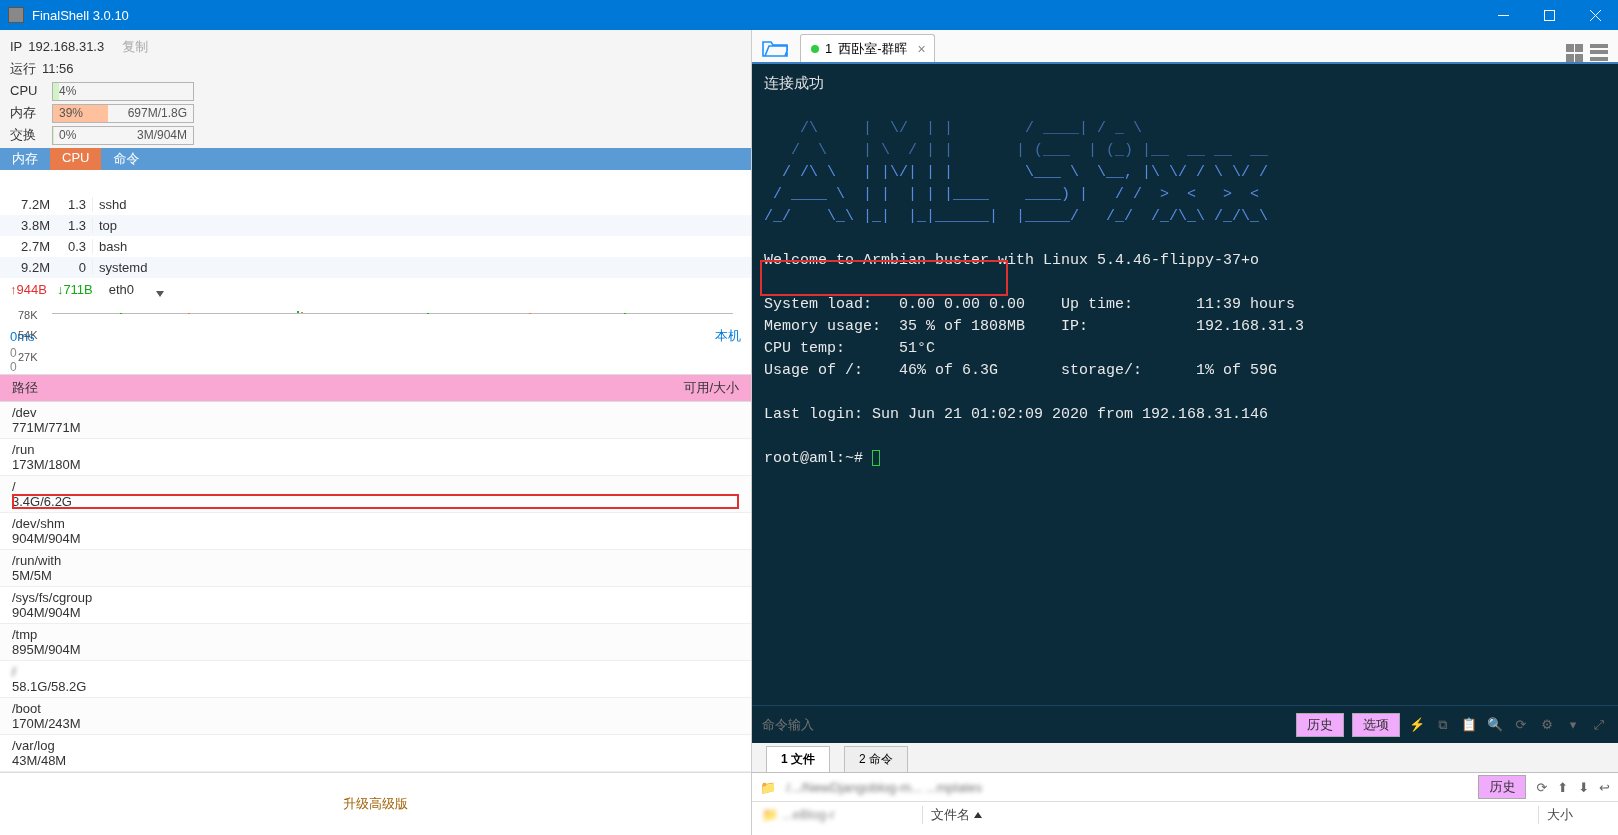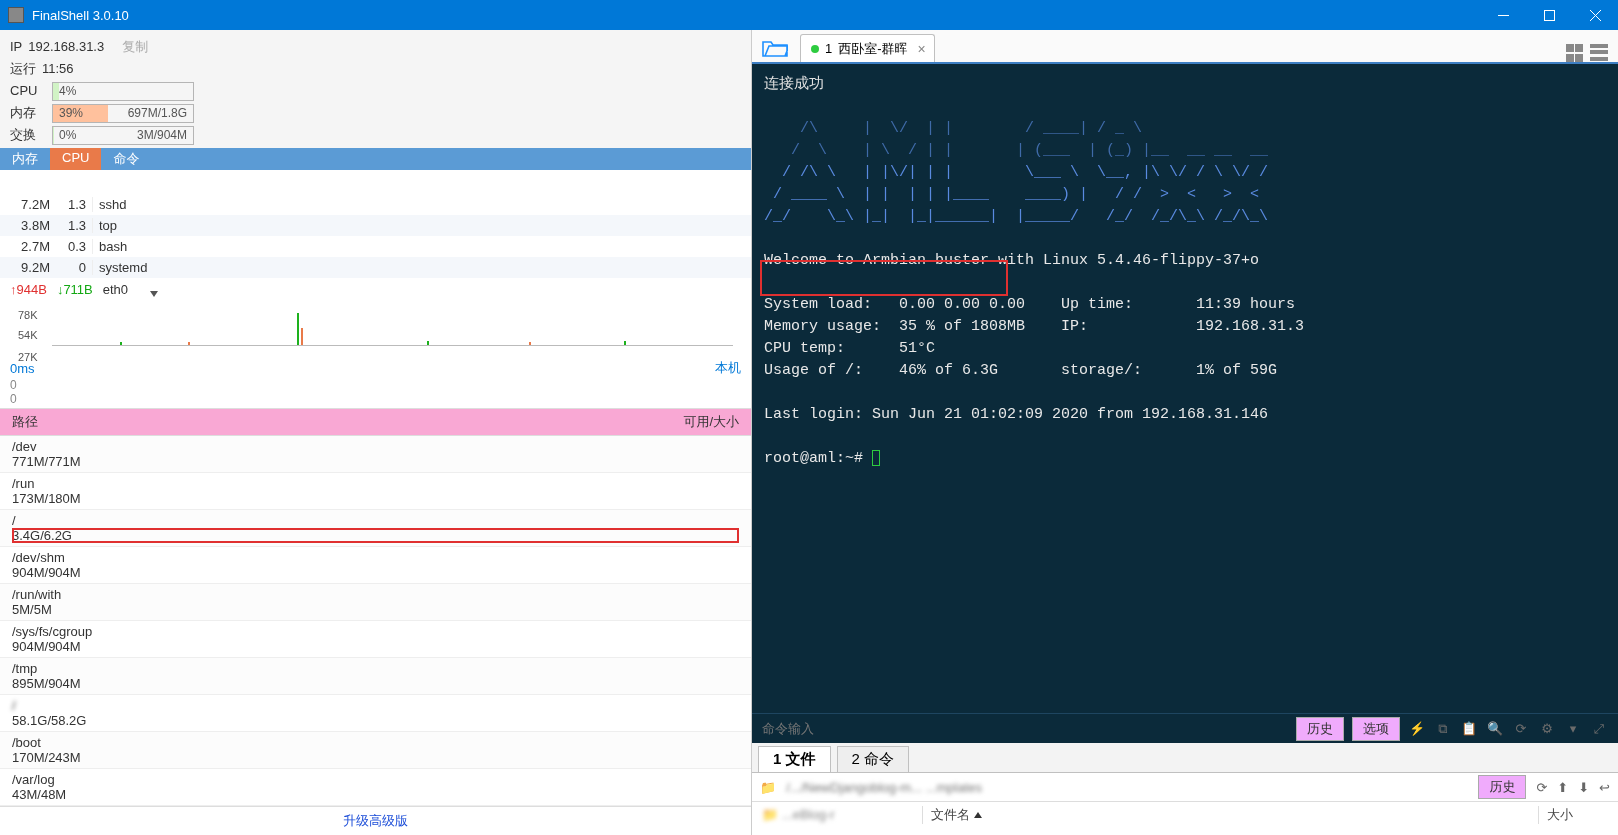--- a/index.html
+++ b/index.html
@@ -40,38 +40,38 @@
   .proc-row { display: flex; height: 21px; align-items: center; padding: 0 4px; color: #333; border-bottom: 0; }
   .proc-row:nth-child(even) { background: #f4f7fb; }
   .proc-row .c-mem { width: 54px; text-align: right; padding-right: 8px; }
   .proc-row .c-cpu { width: 34px; text-align: right; padding-right: 6px; }
   .proc-row .c-name{ flex: 1; text-align: left; border-left: 1px solid #eee; padding-left: 6px; }
 
   
   .net-line { display: flex; align-items: center; gap: 10px; padding: 4px 10px 0 10px; font-size: 13px; color: #333; }
   .net-up   { color: #e03030; }
   .net-down { color: #14a814; }
-  .if-dd    { color: #333; display: inline-flex; align-items: flex-end; gap: 22px; }
+  .if-dd    { color: #333; margin-left: 6px; display: inline-flex; align-items: flex-end; gap: 22px; }
   .net-graph { height: 62px; position: relative; margin: 12px; }
   .net-y { position: absolute; left: 6px; font-size: 11px; color: #555; }
   .net-canvas { position: absolute; left: 40px; right: 6px; top: 2px; bottom: 0; border-bottom: 1px solid #bbb; }
   .spike { position: absolute; bottom: 0; width: 2px; background: #e97a49; }
   .spike.grn { background: #1db11d; }
 
   .ping-line { display: flex; align-items: center; padding: 2px 10px; height: 20px; color: #0078d7; }
   .ping-right{ margin-left: auto; color: #0078d7; }
   .ping-graph { height: 50px; padding: 0 10px; font-size: 12px; color: #888; }
 
   
   .disk-head { display: flex; justify-content: space-between; padding: 4px 12px; background: #f9a8d4; border-top: 1px solid #ddd; border-bottom: 1px solid #ddd; color: #333; }
   .disk-rows { flex: 0 0 auto; overflow: hidden; }
   .disk-row { display: flex; justify-content: space-between; padding: 3px 12px; border-bottom: 1px solid #eee; color: #333; flex-direction: column; }
   .disk-row:nth-child(odd){ background:#fcfcfc; }
   .hilite { outline: 2px solid #e03030; outline-offset: -2px; }
-  .upgrade { text-align: center; padding: 5px; color: #1d4ed8; border-top: 1px solid #ddd; }
+  .upgrade { text-align: center; padding: 22px; color: #a16207; border-top: 1px solid #ddd; }
 
   
   .top-tabs { height: 34px; display: flex; align-items: flex-end; border-bottom: 2px solid #3d7ec3; background: #fafafa; }
   .folder-icon { width: 34px; height: 28px; display:flex;align-items:center;justify-content:center;color:#1e90ff;margin-left:6px; }
   .conn-tab { height: 28px; border: 1px solid #c0c0c0; border-bottom: none; background: #fff; margin-left: 8px; padding: 0 26px 0 10px; display: flex; align-items: center; gap: 6px; position: relative; font-size: 13px; border-radius: 3px 3px 0 0; }
   .dot { width:8px;height:8px;border-radius:50%;background:#2ecc40; }
   .tab-x { position:absolute;right:8px;color:#888;font-size:14px; }
   .top-rt-icons { margin-left:auto; display:flex; gap:6px; padding-right:10px; color:#888; }
   .grid-icon,.bars-icon{width:18px;height:18px;display:flex;flex-wrap:wrap;gap:1px;}
   .grid-icon span{width:8px;height:8px;background:#888;}
@@ -79,30 +79,30 @@
 
   
   .term { flex: 1; background: #0b2a3a; color: #ddd; font-family: "Consolas","Courier New",monospace; font-size: 15px; line-height: 22px; padding: 10px 12px; white-space: pre; overflow: hidden; position: relative; }
   .term .ok { color: #e0e0e0; }
   .term .ascii { color: #3f6aa8; }
   .term .ascii2{ color: #5a8ae0; }
   .term .w { color: #e8e8e8; }
   .red-box { position: absolute; border: 2px solid #e03030; }
 
   
-  .cmd-bar { height: 30px; background:#0b2a3a; border-top:1px solid #1e4560; display:flex; align-items:center; padding:0 10px; gap:8px; color:#aaa; font-size:13px; }
+  .cmd-bar { height: 38px; background:#0b2a3a; border-top:1px solid #1e4560; display:flex; align-items:center; padding:0 10px; gap:8px; color:#aaa; font-size:13px; }
   .cmd-bar input{ flex:1; background:transparent; border:none; color:#ddd; outline:none; font-size:13px; }
   .cmd-btn { background:#f0abfc;border:1px solid #aaa;padding:2px 10px;color:#333;font-size:13px; }
   .tool-icons{ display:flex; gap:8px; color:#6b6b6b; align-items:center; }
   .tool-icons .ic{ width:18px;height:18px;display:flex;align-items:center;justify-content:center; }
   .bolt{ color:#1db11d; }
 
   
   .bottom-tabs{ height:30px; display:flex; align-items:flex-end; background:#f3f3f3; border-bottom:1px solid #c0c0c0; }
-  .btab{ height:26px; padding:0 14px; border:1px solid #c0c0c0; border-bottom:none; margin-left:6px; background:#eee; display:flex;align-items:center; font-size:15px; }
+  .btab{ height:26px; padding:0 14px; border:1px solid #c0c0c0; border-bottom:none; margin-left:14px; background:#eee; display:flex;align-items:center; font-size:12px; }
   .btab.active{ background:#fff; font-weight:bold; }
 
   .file-area{ min-height:62px; display:flex; flex-direction:column; }
   .path-row{ height:28px; display:flex; align-items:center; padding:0 8px; gap:10px; color:#555; }
   .path-txt{ color:#777; filter: blur(2px); }
   .path-tools{ margin-left:auto; display:flex; align-items:center; gap:10px;}
   .hdr-row{ height:26px; display:flex; align-items:center; font-size:13px; color:#444; border-top:1px solid #ddd; }
   .hdr-row .folder-cell{ width:170px; padding-left:10px; filter:blur(2px); color:#888; }
   .hdr-row .name-col{ width:80px; border-left:1px solid #ddd; padding-left:8px; display:flex;align-items:center;gap:4px;}
   .hdr-row .size-col{ margin-left:auto; width:80px; border-left:1px solid #ddd; padding-left:8px; }

